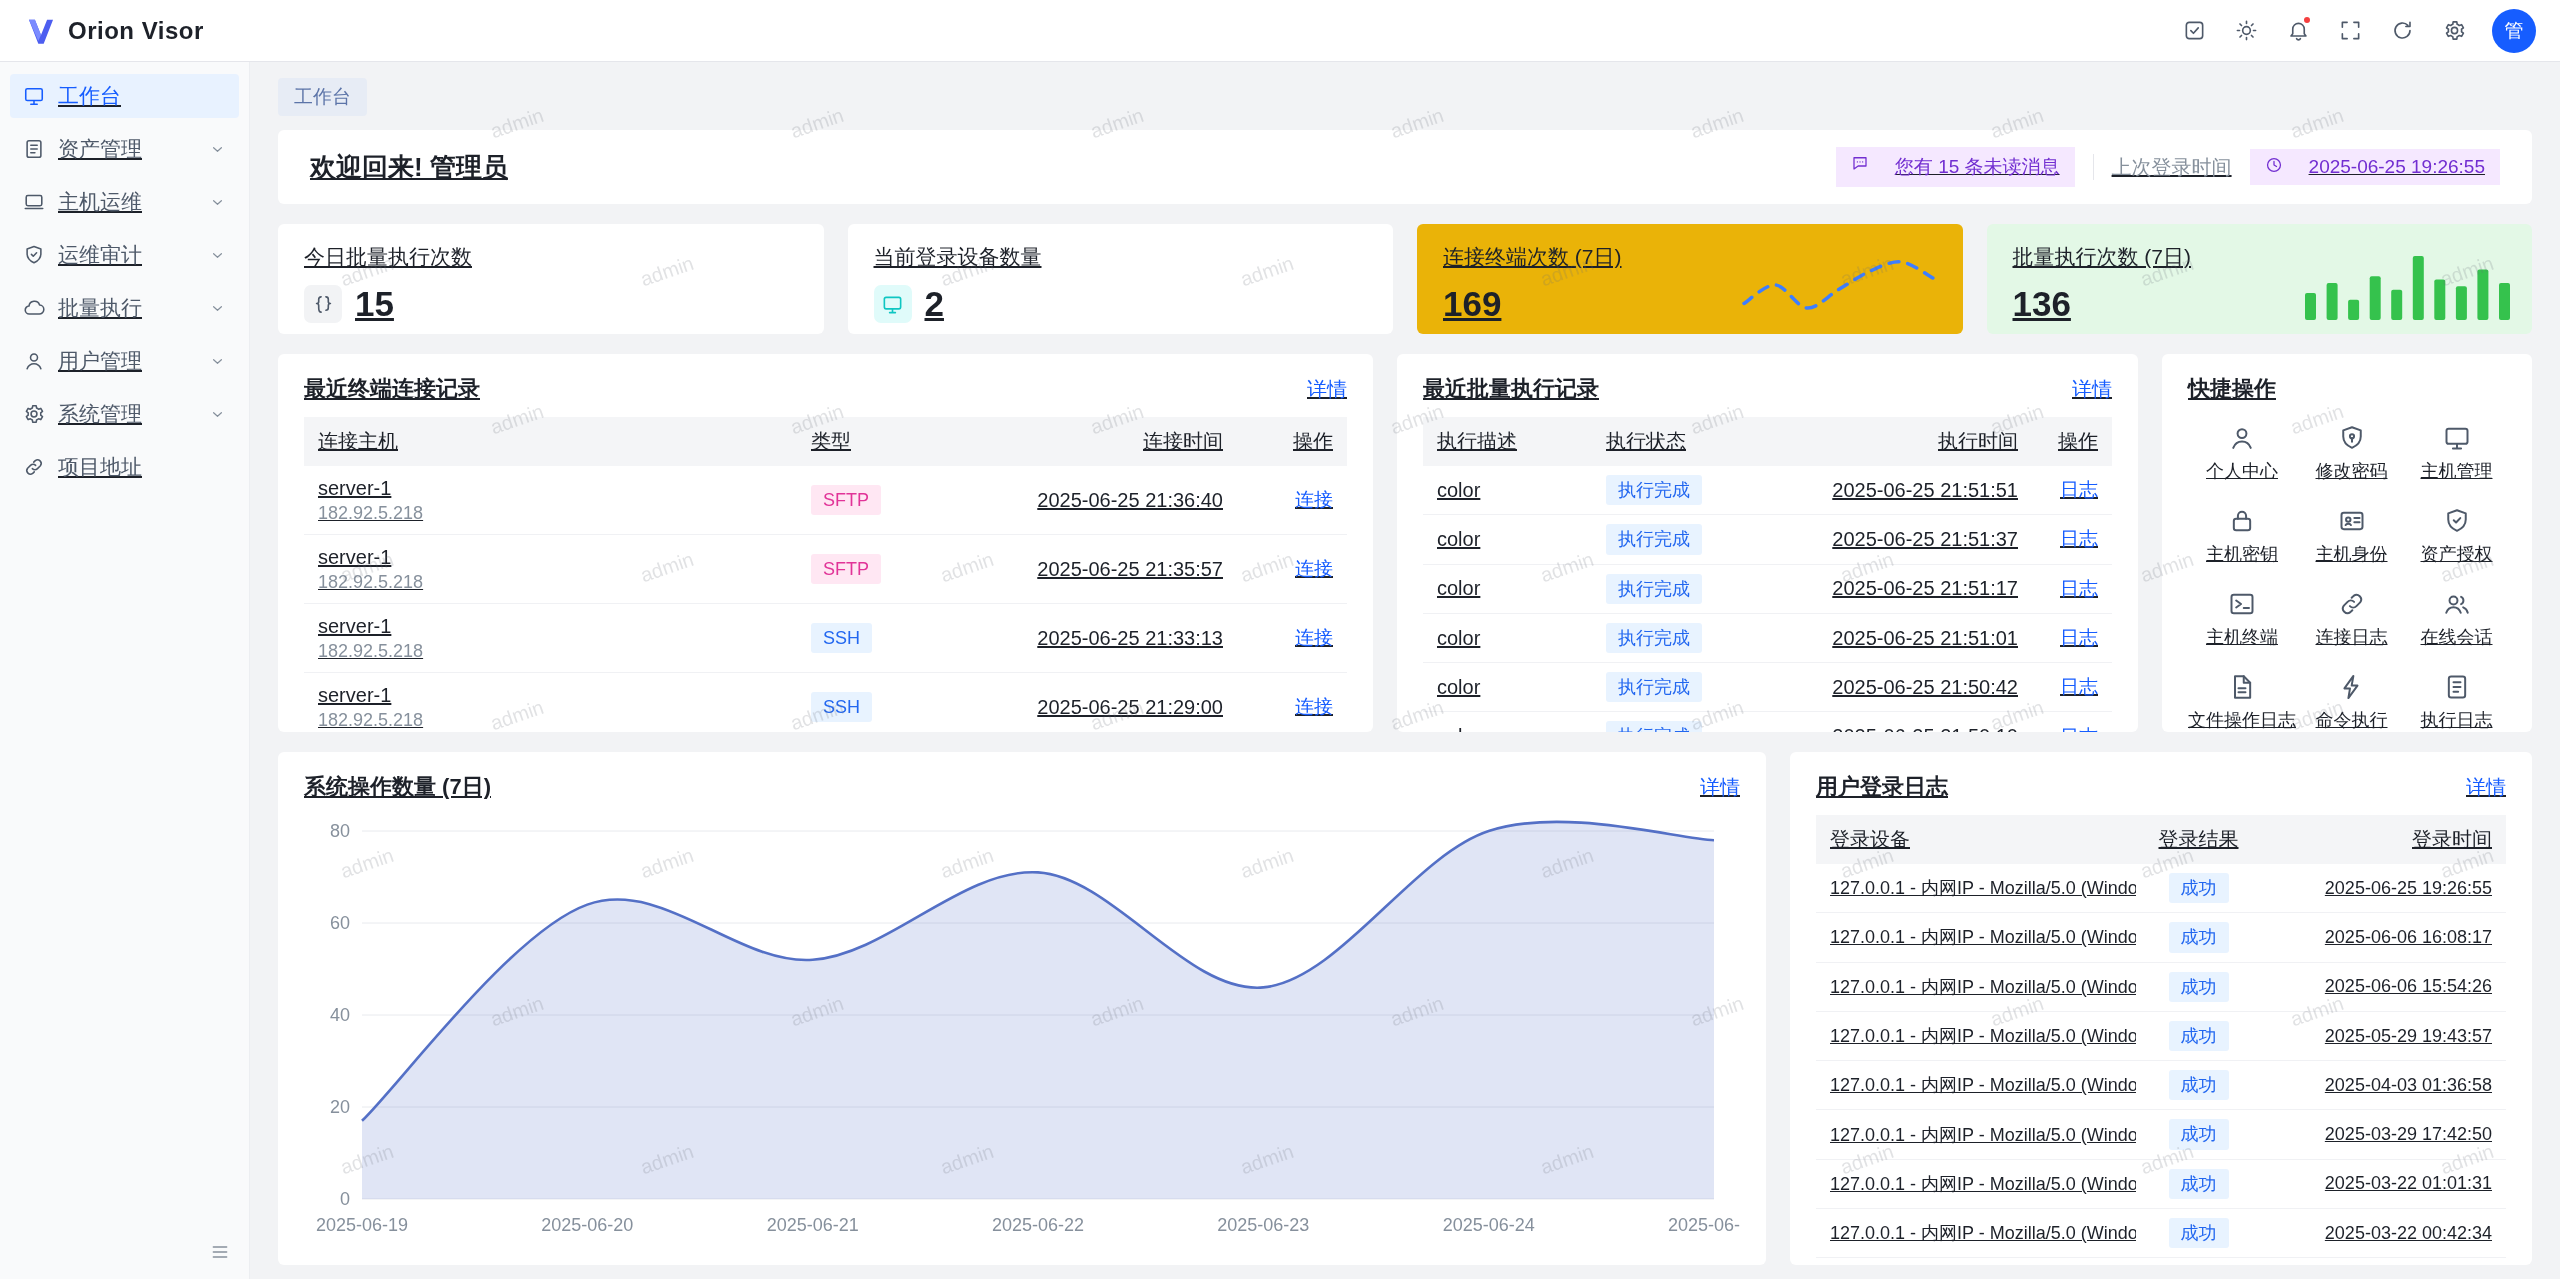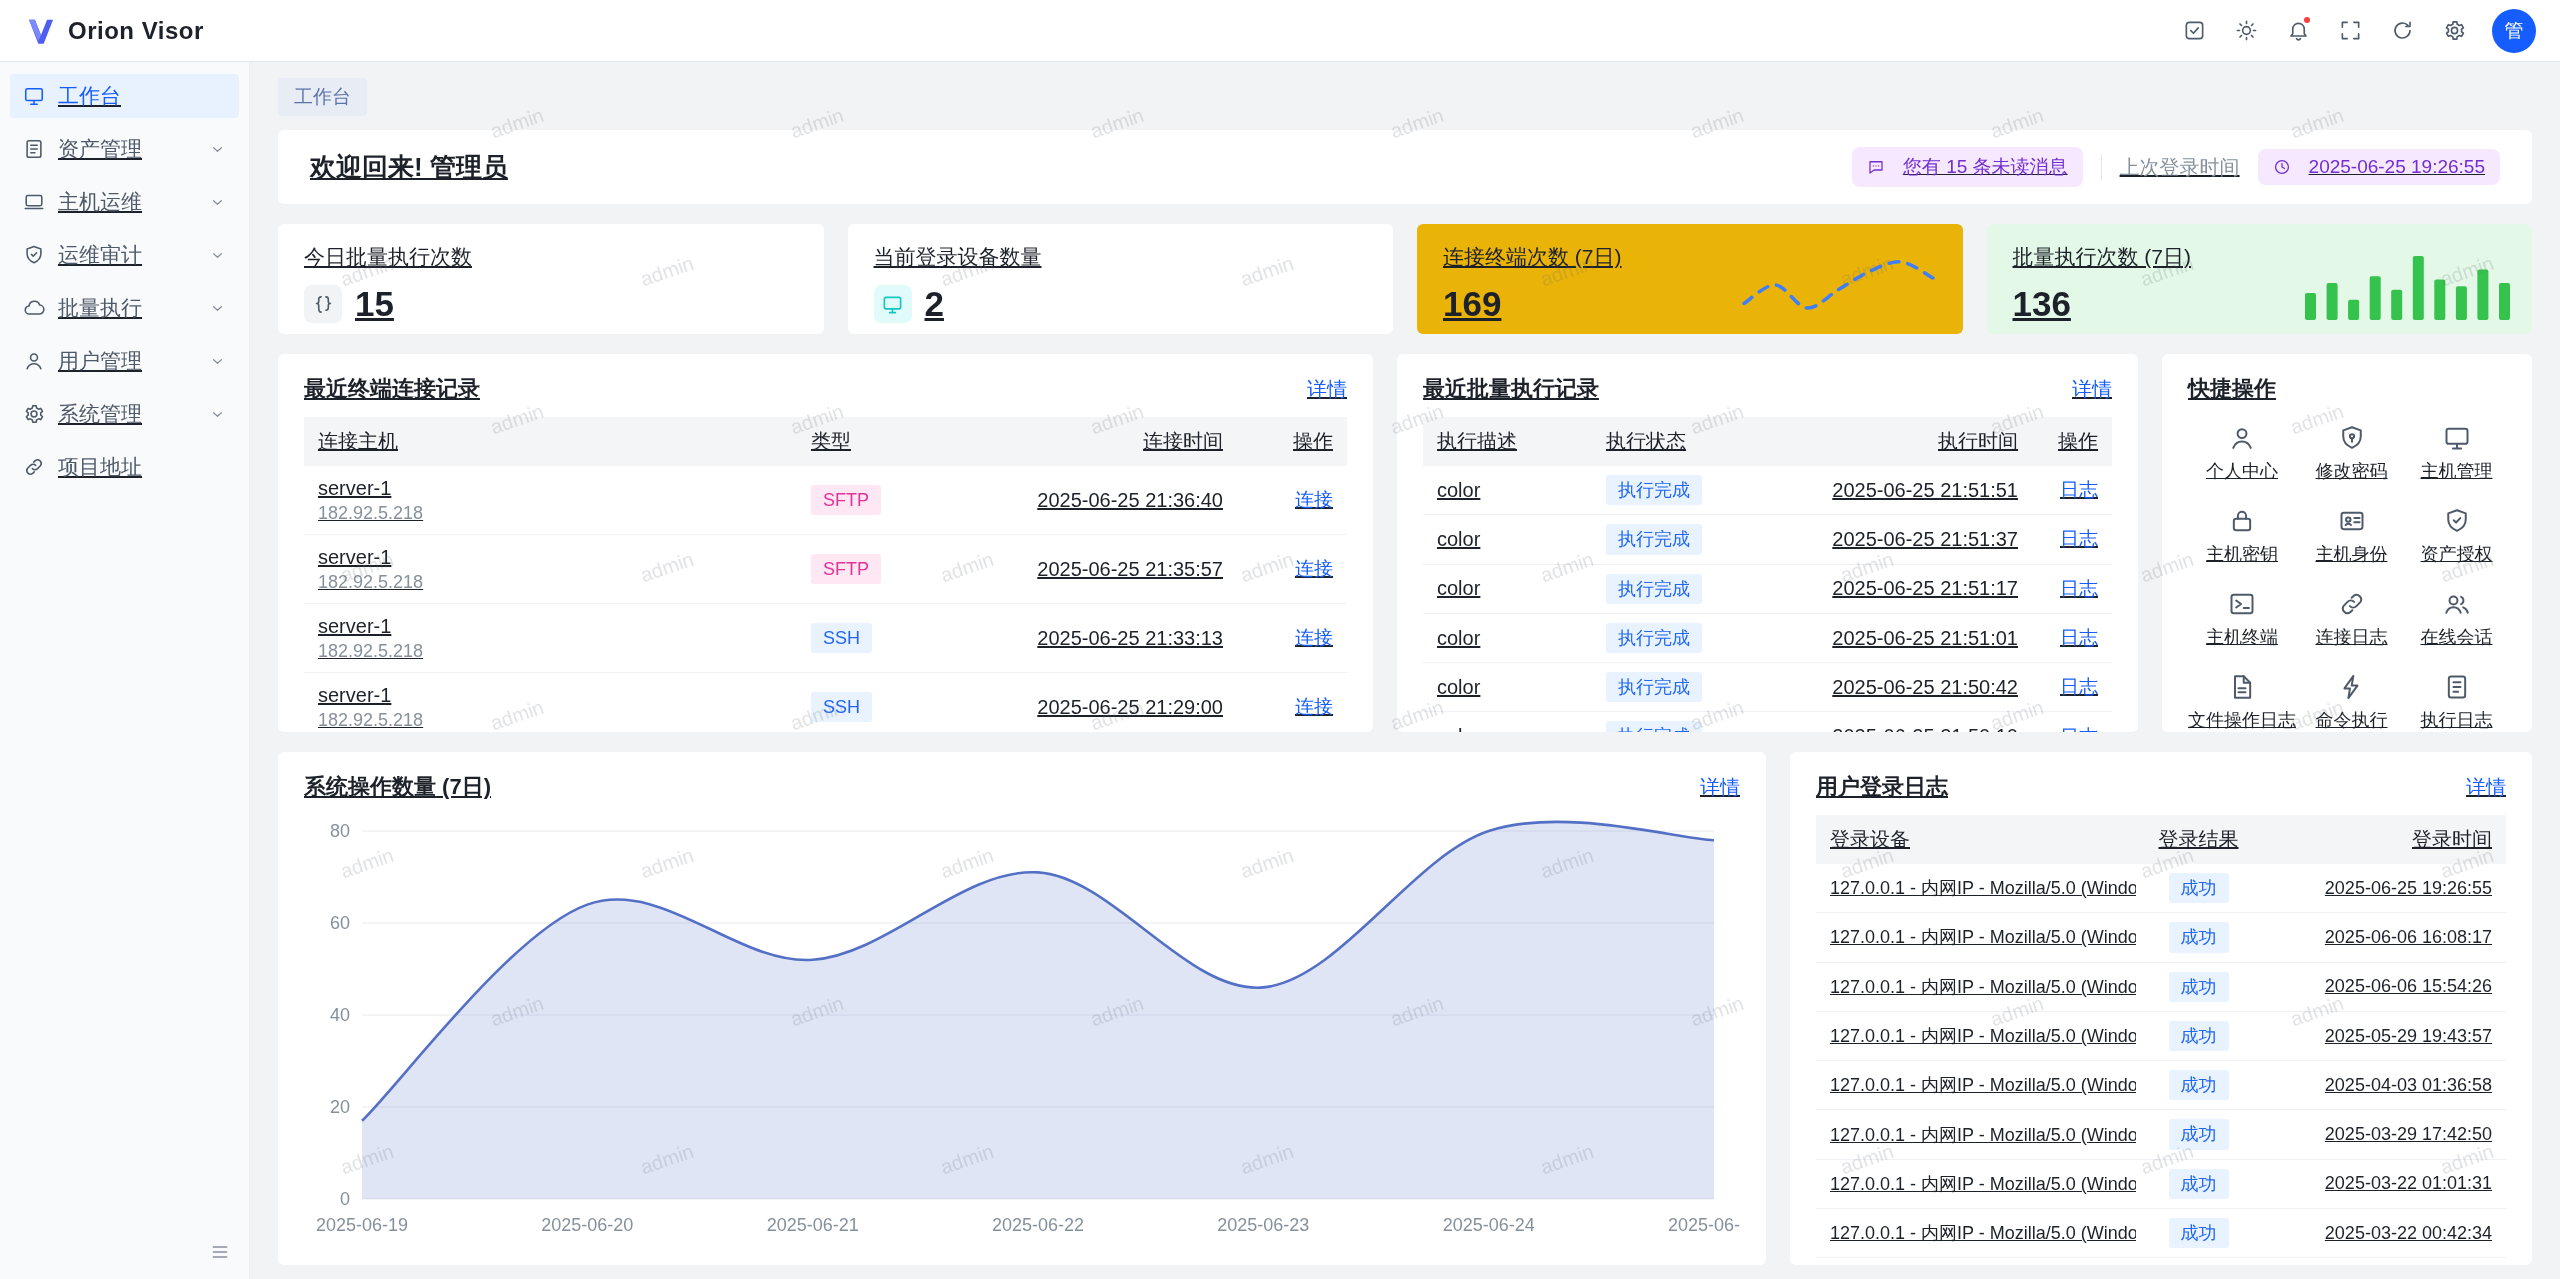--- a/index.html
+++ b/index.html
@@ -39,23 +39,23 @@
   
   .main { flex:1; padding:16px 28px 14px; position:relative; overflow:hidden;
     display:flex; flex-direction:column; }
   .breadcrumb-row { margin-bottom:14px; flex:none; }
   .crumb { display:inline-block; padding:6px 16px; background:var(--crumb-bg,#e7ecf5);
     color:var(--crumb-text,#5c74a8); border-radius:4px; font-size:19px; cursor:pointer; }
   .welcome-card { background:#fff; border-radius:6px; padding:17px 32px; display:flex;
     align-items:center; margin-bottom:20px; height:74px; flex:none; }
   .welcome-title { font-size:26px; font-weight:700; }
   .welcome-right { margin-left:auto; display:flex; align-items:center; gap:18px; }
-  .badge-purple { display:inline-flex; align-items:center; gap:18px;
+  .badge-purple { display:inline-flex; gap:26px;
     background:var(--badge-purple-bg,#f5e8ff); color:var(--badge-purple-text,#722ed1);
-    padding:7px 15px; border-radius:8px; font-size:19px; }
+    padding:7px 15px; border-radius:0; font-size:19px; }
   .vsep { width:1px; height:26px; background:#e5e6eb; }
   .muted { color:#86909c; font-size:20px; }
   
   .stats-row { display:flex; gap:24px; margin-bottom:20px; flex:none; }
   .stat-card { flex:1; background:#fff; border-radius:6px; padding:19px 26px; height:110px;
     position:relative; overflow:hidden; }
   .stat-label { font-size:21px; color:#1d2129; margin-bottom:13px; white-space:nowrap; }
   .stat-value-row { display:flex; align-items:center; gap:13px; }
   .stat-icon { width:38px; height:38px; border-radius:7px; display:flex; align-items:center;
     justify-content:center; flex:none; }

